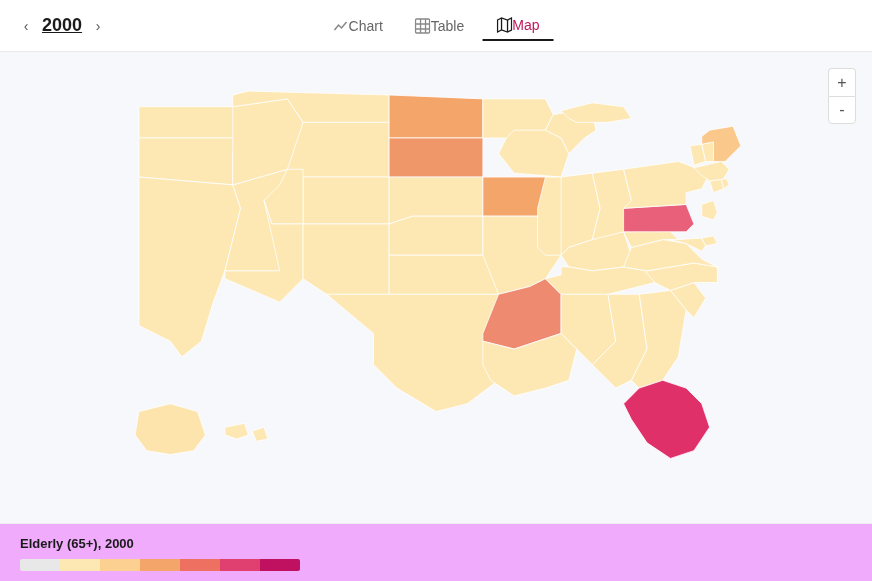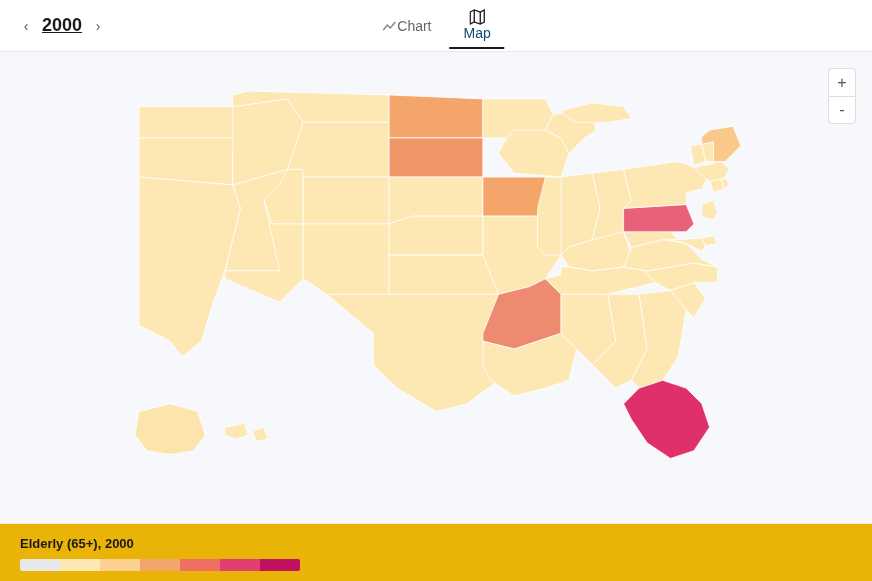--- a/index.html
+++ b/index.html
@@ -55,24 +55,23 @@
       align-items: center;
       padding: 6px 14px;
       cursor: pointer;
       border-radius: 4px;
       color: #666;
       font-size: 14px;
       font-weight: 500;
       transition: color 0.2s;
     }
     .tab-item.active {
-      color: #0c4a6e;
+      color: #be185d;
       border-bottom: 2px solid #1a1a1a;
       border-radius: 0;
-      flex-direction: column;
     }
     .tab-icon {
       width: 16px;
       height: 16px;
       display: flex; align-items: center; justify-content: center;
     }
 
     
     .map-container {
       position: relative;
@@ -105,21 +104,21 @@
     .zoom-btn:first-child { border-radius: 4px 4px 0 0; border-bottom: none; }
     .zoom-btn:last-child { border-radius: 0 0 4px 4px; }
 
     
     .legend {
       position: absolute;
       bottom: 0;
       left: 0;
       right: 0;
       padding: 12px 20px 10px;
-      background: #eab308;
+      background: #f0abfc;
       border-top: 1px solid #eee;
     }
     .legend-title {
       font-size: 13px;
       font-weight: 700;
       color: #1a1a1a;
       margin-bottom: 8px;
     }
     .legend-bar {
       display: flex;
@@ -169,20 +168,32 @@
 
     <div class="tab-item">
       <span class="tab-icon">
         <svg width="16" height="16" viewBox="0 0 16 16" fill="none">
           <polyline points="2,12 6,7 9,10 14,4" stroke="#888" stroke-width="1.5" fill="none"></polyline>
         </svg>
       </span>
       <span>Chart</span>
     </div>
 
+    <div class="tab-item">
+      <span class="tab-icon">
+        <svg width="16" height="16" viewBox="0 0 16 16" fill="none">
+          <rect x="1" y="1" width="14" height="14" rx="1" stroke="#888" stroke-width="1.3" fill="none"></rect>
+          <line x1="1" y1="6" x2="15" y2="6" stroke="#888" stroke-width="1.3"></line>
+          <line x1="1" y1="11" x2="15" y2="11" stroke="#888" stroke-width="1.3"></line>
+          <line x1="6" y1="1" x2="6" y2="15" stroke="#888" stroke-width="1.3"></line>
+          <line x1="11" y1="1" x2="11" y2="15" stroke="#888" stroke-width="1.3"></line>
+        </svg>
+      </span>
+      <span>Table</span>
+    </div>
 
 
     <div class="tab-item active">
       <span class="tab-icon">
         <svg width="16" height="16" viewBox="0 0 16 16" fill="none">
           <polygon points="1,3 5,1 11,3 15,1 15,13 11,15 5,13 1,15" stroke="#1a1a1a" stroke-width="1.3" fill="none"></polygon>
           <line x1="5" y1="1" x2="5" y2="13" stroke="#1a1a1a" stroke-width="1.3"></line>
           <line x1="11" y1="3" x2="11" y2="15" stroke="#1a1a1a" stroke-width="1.3"></line>
         </svg>
       </span>

